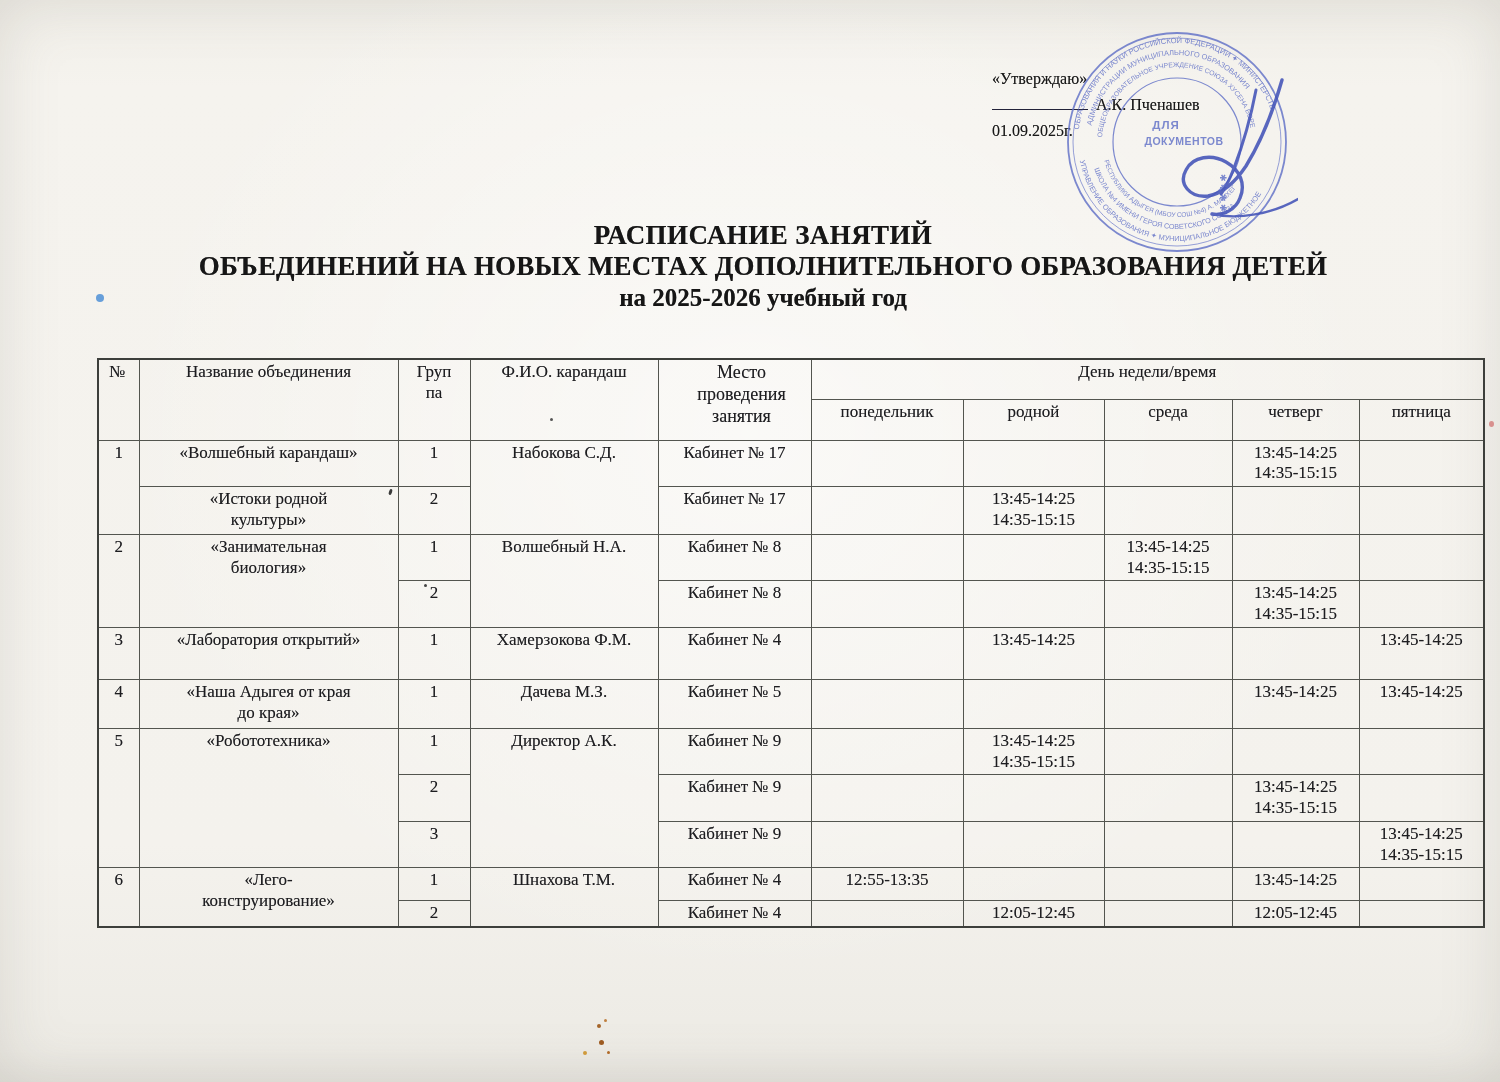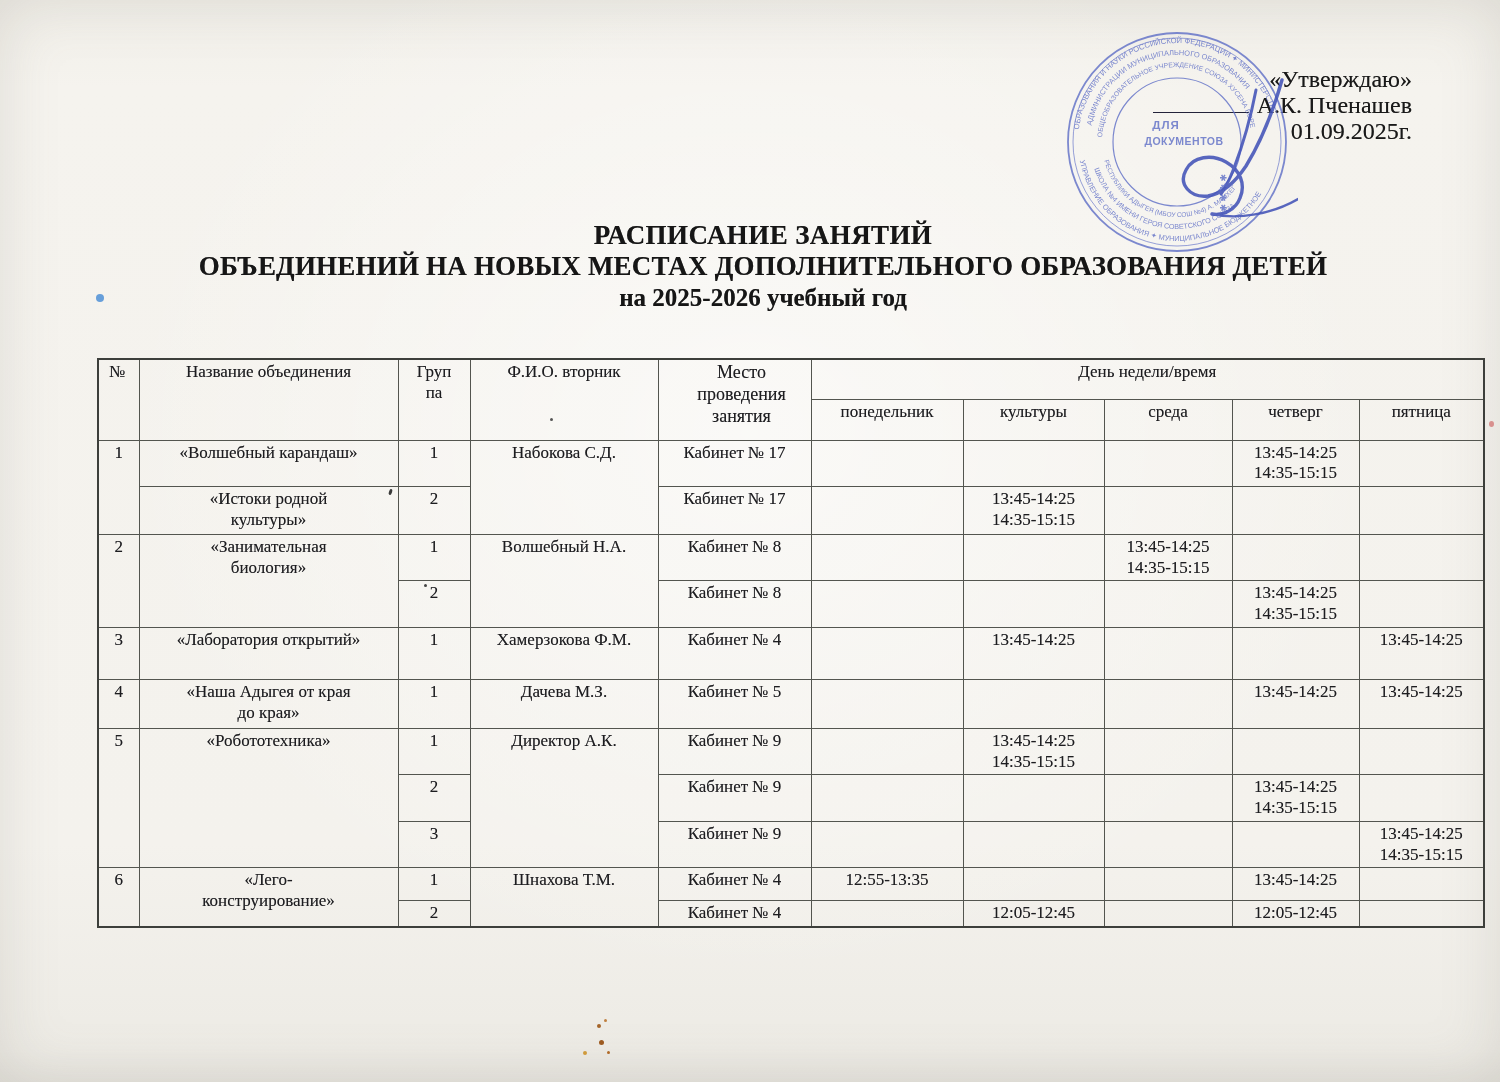--- a/index.html
+++ b/index.html
@@ -12,21 +12,21 @@
   .page{
     position:absolute;inset:0;
     background:
       radial-gradient(ellipse at 50% 40%, rgba(255,255,255,.55) 0%, rgba(255,255,255,0) 60%),
       linear-gradient(180deg,#f1efe9 0%,#f5f3ee 8%,#f4f2ed 78%,#edebe5 97%,#e7e5df 100%);
     box-shadow:inset 0 0 60px rgba(120,115,105,.18);
   }
   
   .approval{
     position:absolute;top:66px;right:88px;width:420px;
-    text-align:right;font-size:24px;line-height:26px;color:#191919;
+    font-size:16px;line-height:26px;color:#191919;
     text-shadow:0 0 .5px rgba(20,20,20,.5);
   }
   .sig-line{display:inline-block;width:96px;border-bottom:1.6px solid #23233a;height:14px;margin-right:8px;}
   
   .stamp{position:absolute;left:1060px;top:28px;width:238px;height:232px;filter:blur(.45px);}
   .stamp text{font-family:"Liberation Sans","DejaVu Sans",sans-serif;fill:#5d6dc6;}
   .stamp .ring{fill:none;stroke:#5d6dc6;}
   .sig path{fill:none;stroke:#4353b8;stroke-linecap:round;stroke-linejoin:round;}
   
   .title{
@@ -127,29 +127,29 @@
         <col style="width:128px">
         <col style="width:127px">
         <col style="width:125px">
     </colgroup>
     <tbody>
         <tr style="height:40px">
       <td class="hd num" rowspan="2" style="text-align:center;padding-left:0;">№</td>
       <td class="hd" rowspan="2">Название объединения</td>
       <td class="hd" rowspan="2">Груп
 па</td>
-      <td class="hd" rowspan="2">Ф.И.О. вторник</td>
+      <td class="hd" rowspan="2">Ф.И.О. карандаш</td>
       <td class="hd" rowspan="2" style="font-size:18px;padding-left:17px;">Место
 проведения
 занятия</td>
       <td class="hd" colspan="5">День недели/время</td>
     </tr>
     <tr style="height:41px">
       <td class="hd va-m">понедельник</td>
-      <td class="hd va-m">культуры</td>
+      <td class="hd va-m">родной</td>
       <td class="hd va-m">среда</td>
       <td class="hd va-m">четверг</td>
       <td class="hd va-m">пятница</td>
     </tr>
 
     <tr style="height:42px">
       <td class="num" rowspan="2">1</td>
       <td class="name">«Волшебный карандаш»</td>
       <td class="grp">1</td>
       <td class="teacher va-m" rowspan="2">Набокова С.Д.</td>

